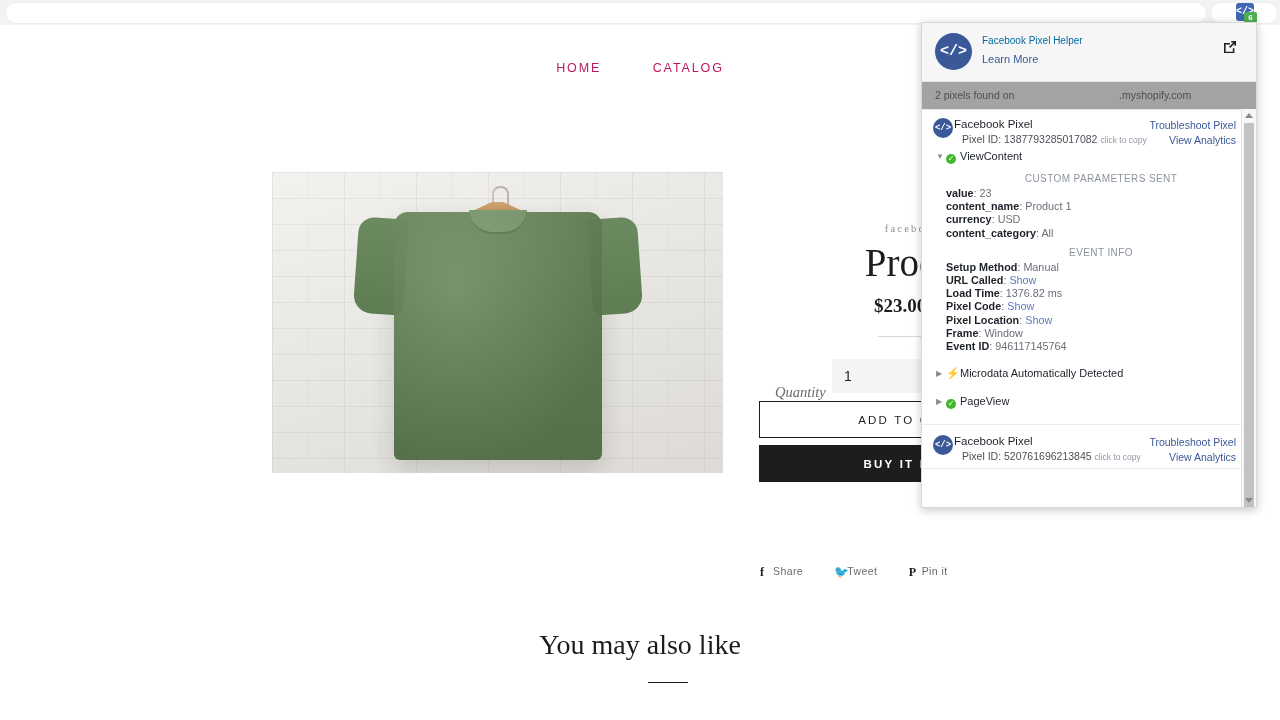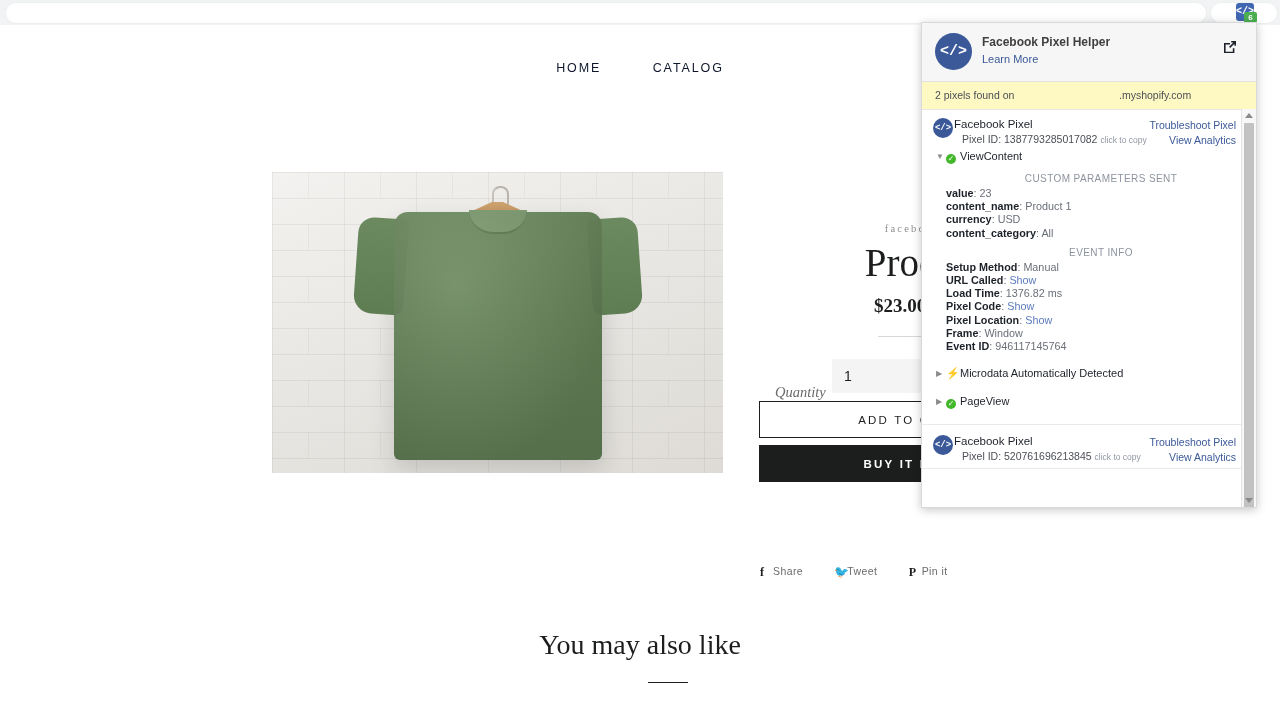--- a/index.html
+++ b/index.html
@@ -34,21 +34,21 @@
     background:#4caf50;color:#fff;border-radius:2px;
     font-size:8px;line-height:11px;text-align:center;font-weight:bold;
     padding:0 1px;
   }
 
   
   #page{position:absolute;left:0;top:25px;width:1280px;height:695px;background:#fff;overflow:hidden;}
 
   #site-nav{
     position:absolute;top:36px;left:0;width:1280px;text-align:center;
-    font-size:12.5px;letter-spacing:1.9px;color:#0f172a;
+    font-size:12.5px;letter-spacing:1.9px;color:#be185d;
   }
   #site-nav .nav-link{display:inline-block;margin:0 23px;cursor:pointer;}
 
   #product-photo{
     position:absolute;left:272px;top:147px;width:451px;height:301px;
     background:#e9e8e4;overflow:hidden;
   }
   .brick-wall{position:absolute;inset:0;
     background:
       repeating-linear-gradient(to bottom, rgba(0,0,0,0.055) 0 1px, rgba(0,0,0,0) 1px 26px),
@@ -155,27 +155,27 @@
     font-size:11px;color:#333;overflow:hidden;
   }
   #ph-header{
     position:relative;height:58px;background:#f6f6f6;border-bottom:1px solid #e2e2e2;
   }
   #ph-logo{
     position:absolute;left:13px;top:10px;width:37px;height:37px;border-radius:50%;
     background:#3b5998;color:#fff;font-family:"Liberation Mono", monospace;
     font-size:15px;line-height:37px;text-align:center;font-weight:bold;
   }
-  #ph-title{position:absolute;left:60px;top:12px;font-size:12px;font-weight:bold;color:#404040;}
+  #ph-title{position:absolute;left:60px;top:12px;font-size:10px;font-weight:normal;color:#0369a1;}
   #ph-learn-more{position:absolute;left:60px;top:30px;font-size:11px;color:#3b5998;cursor:pointer;}
   #ph-open{
     position:absolute;right:18px;top:16px;width:16px;height:16px;cursor:pointer;
   }
   #ph-found-row{
-    position:relative;height:27px;border-bottom:1px solid #e7e7e7;background:#fef9c3;
+    position:relative;height:27px;border-bottom:1px solid #e7e7e7;background:#a3a3a3;
   }
   #ph-found-text{position:absolute;left:13px;top:7px;font-size:10.5px;color:#4b4f56;}
   #ph-domain{position:absolute;left:197px;top:7px;font-size:10.5px;color:#4b4f56;}
 
   #ph-scrollarea{position:relative;height:396px;overflow:hidden;}
   .ph-pixel-block{position:relative;border-bottom:1px solid #eaeaea;padding:8px 0 6px 0;}
   .ph-pixel-icon{
     position:absolute;left:11px;top:8px;width:20px;height:20px;border-radius:50%;
     background:#3b5998;color:#fff;font-family:"Liberation Mono", monospace;
     font-size:9px;line-height:20px;text-align:center;font-weight:bold;

